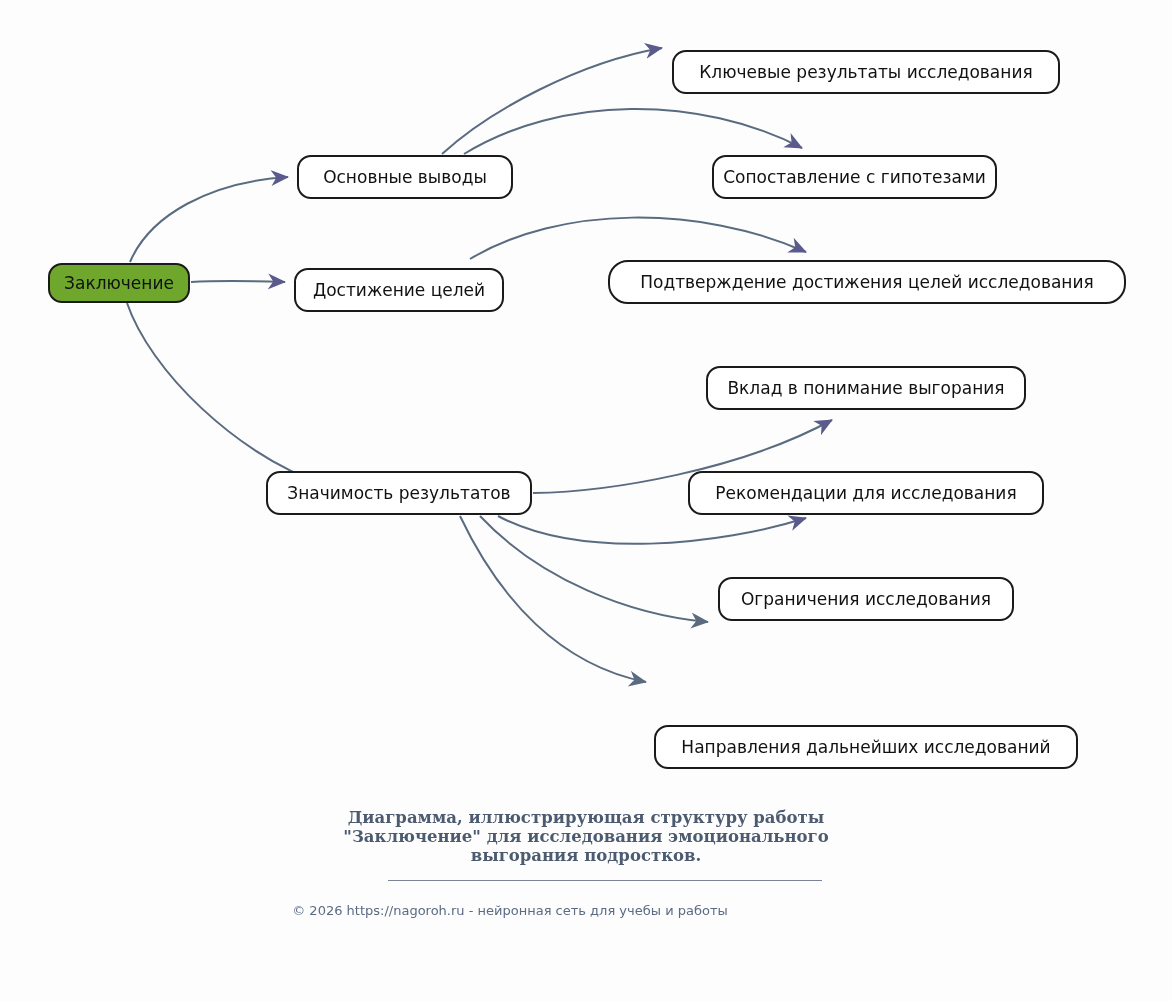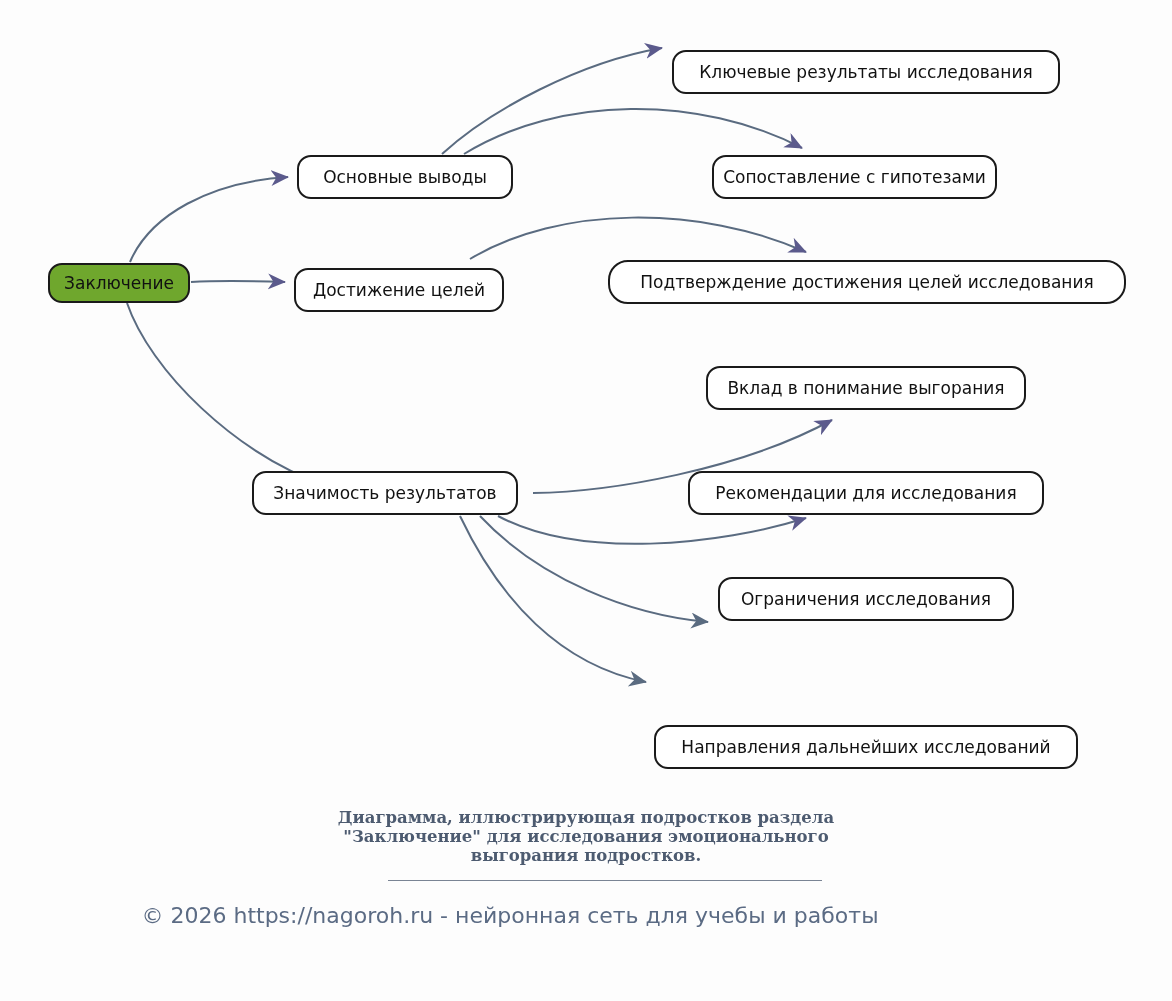--- a/index.html
+++ b/index.html
@@ -66,21 +66,21 @@
     background: #4d5b70;
     opacity: 0.75;
   }
   .footer {
     position: absolute;
     left: 0;
     top: 903px;
     width: 1020px;
     text-align: center;
     font-family: "DejaVu Sans", sans-serif;
-    font-size: 22px;
+    font-size: 13px;
     color: #5b6b84;
   }
 </style>
 </head>
 <body>
 
 <div id="page">
 
   <svg id="edges" viewBox="0 0 1172 1001" width="1172" height="1001">
     <defs>
@@ -120,21 +120,21 @@
   </div>
 
   <div class="node" style="left:297px; top:155px; width:216px; height:44px;">
     <span>Основные выводы</span>
   </div>
 
   <div class="node" style="left:294px; top:268px; width:210px; height:44px;">
     <span>Достижение целей</span>
   </div>
 
-  <div class="node" style="left:252px; top:471px; width:266px; height:44px;">
+  <div class="node" style="left:266px; top:471px; width:266px; height:44px;">
     <span>Значимость результатов</span>
   </div>
 
   <div class="node" style="left:672px; top:50px; width:388px; height:44px;">
     <span>Ключевые результаты исследования</span>
   </div>
 
   <div class="node" style="left:712px; top:155px; width:285px; height:44px;">
     <span>Сопоставление с гипотезами</span>
   </div>
@@ -153,21 +153,21 @@
 
   <div class="node" style="left:718px; top:577px; width:296px; height:44px;">
     <span>Ограничения исследования</span>
   </div>
 
   <div class="node" style="left:654px; top:682px; width:424px; height:44px;margin-top:43px;">
     <span>Направления дальнейших исследований</span>
   </div>
 
   <div class="caption">
-    <div>Диаграмма, иллюстрирующая подростков раздела</div>
+    <div>Диаграмма, иллюстрирующая структуру работы</div>
     <div>"Заключение" для исследования эмоционального</div>
     <div>выгорания подростков.</div>
   </div>
 
   <div class="rule"></div>
 
   <div class="footer">© 2026 https://nagoroh.ru - нейронная сеть для учебы и работы</div>
 
 </div>
 

